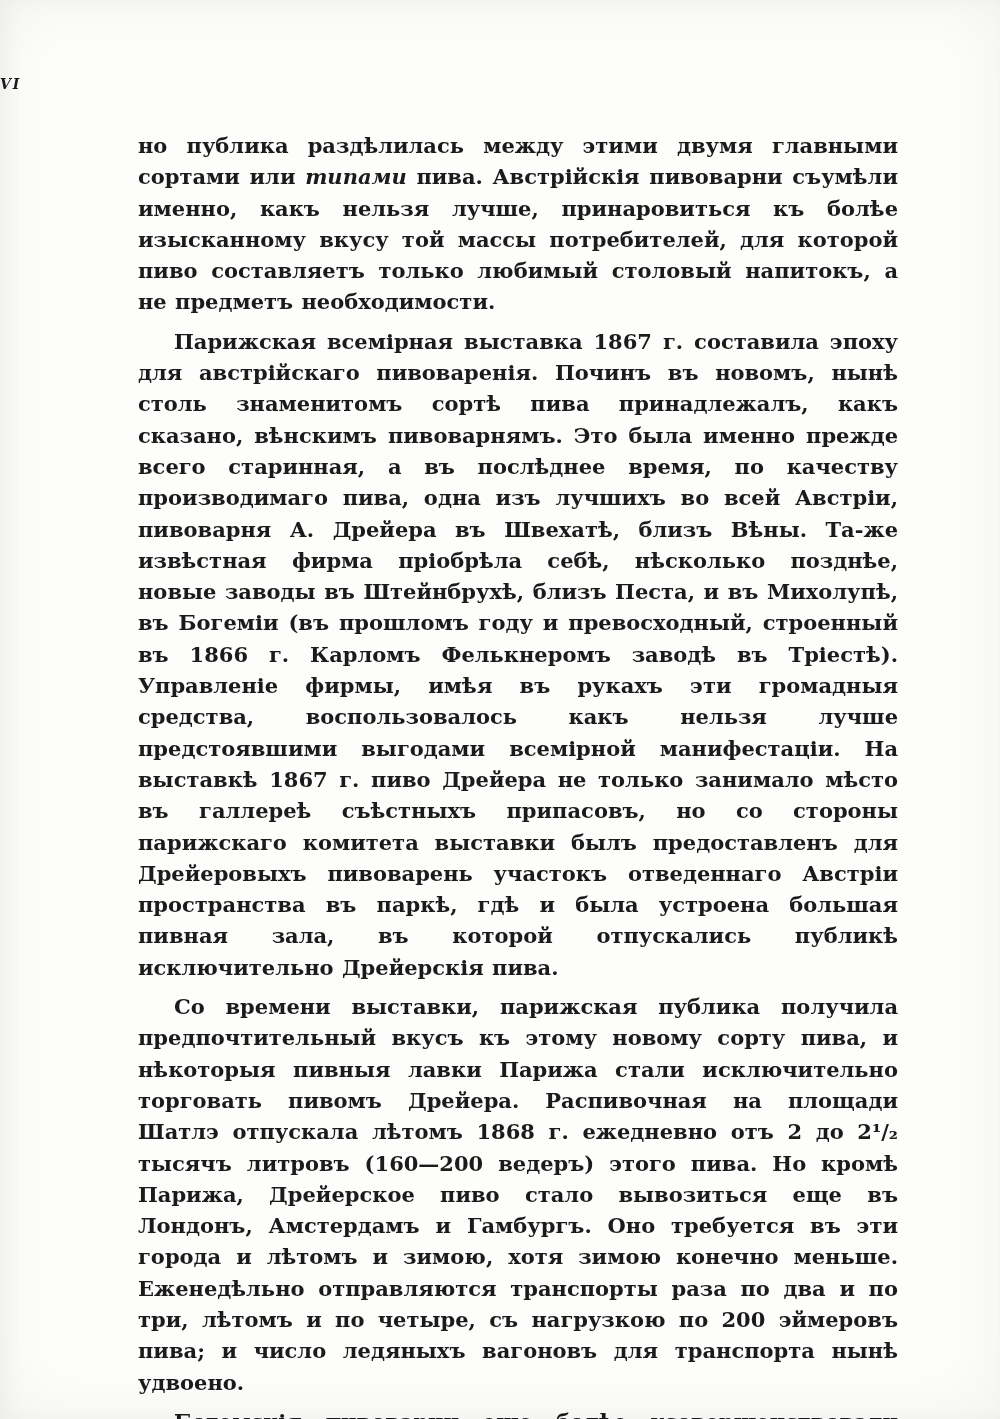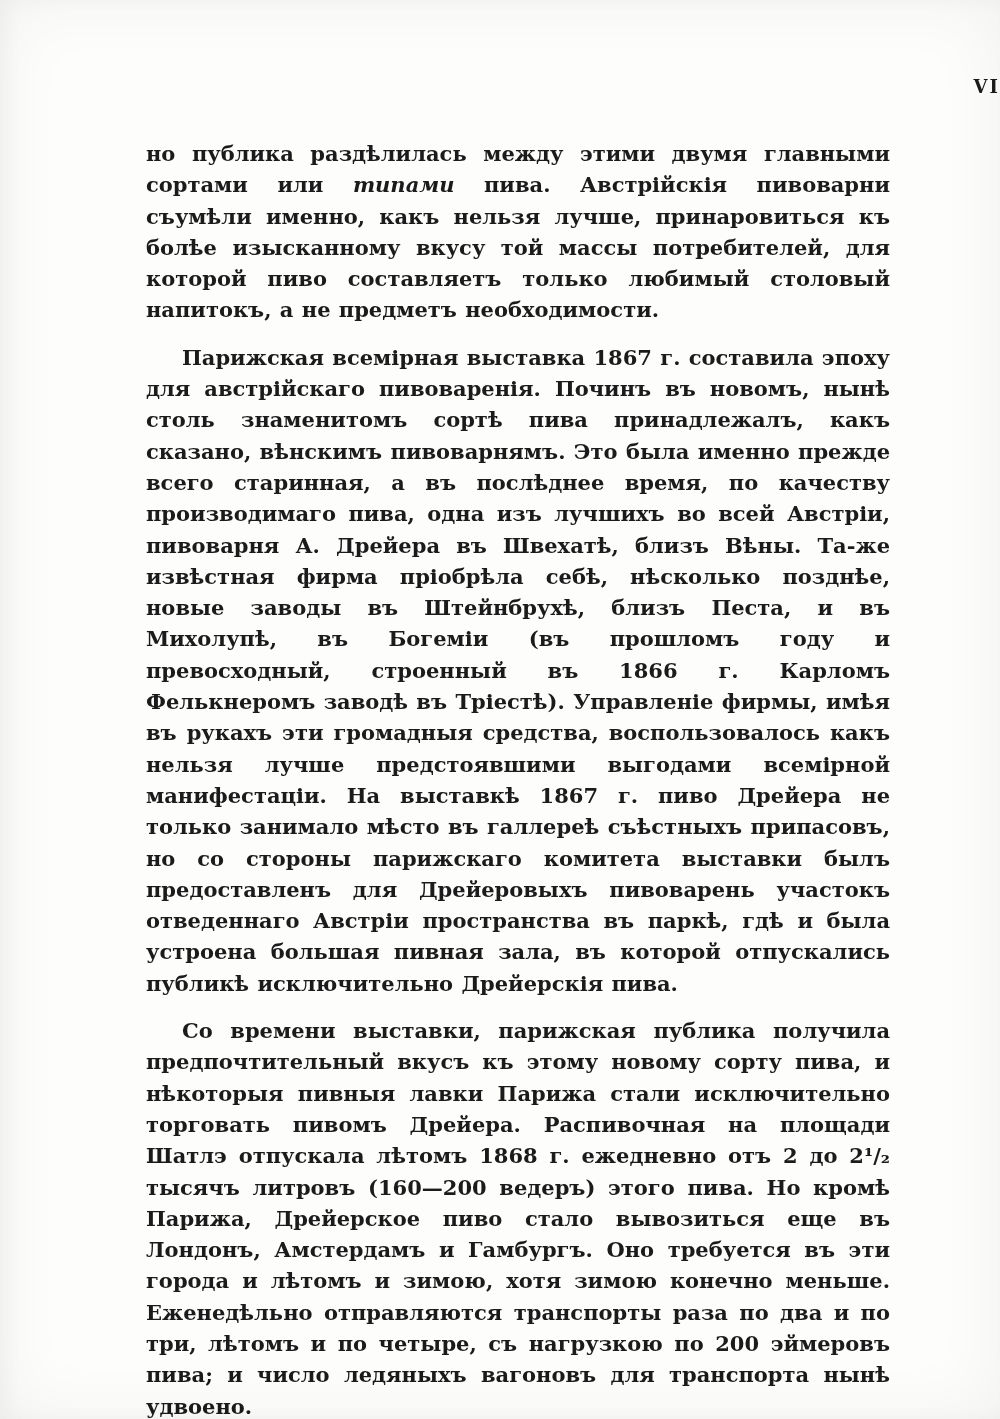--- a/index.html
+++ b/index.html
@@ -23,39 +23,40 @@
     position: absolute;
     inset: 0;
     pointer-events: none;
     box-shadow: inset 0 0 70px rgba(0,0,0,0.05), inset 8px 0 18px rgba(0,0,0,0.03);
   }
   .page-number {
     position: absolute;
     top: 76px;
     left: 0;
     width: 100%;
-    text-align: right;
-    font-size: 18px;
+    text-align: left;
+    font-size: 14px;
     font-weight: bold;
     letter-spacing: 2px;
+    font-style: italic;
   }
   .text-block {
     position: absolute;
     top: 122px;
     left: 130px;
     width: 776px;
     font-size: 21px;
     line-height: 31.3px;
     font-weight: bold;
     text-align: justify;
     text-justify: inter-word;
     word-spacing: 1px;
   }
   .para {
-    margin: 16px;
+    margin: 8px;
     text-indent: 36px;
   }
   .para.no-indent {
     text-indent: 0;
   }
   .italic {
     font-style: italic;
   }
 </style>
 </head>

